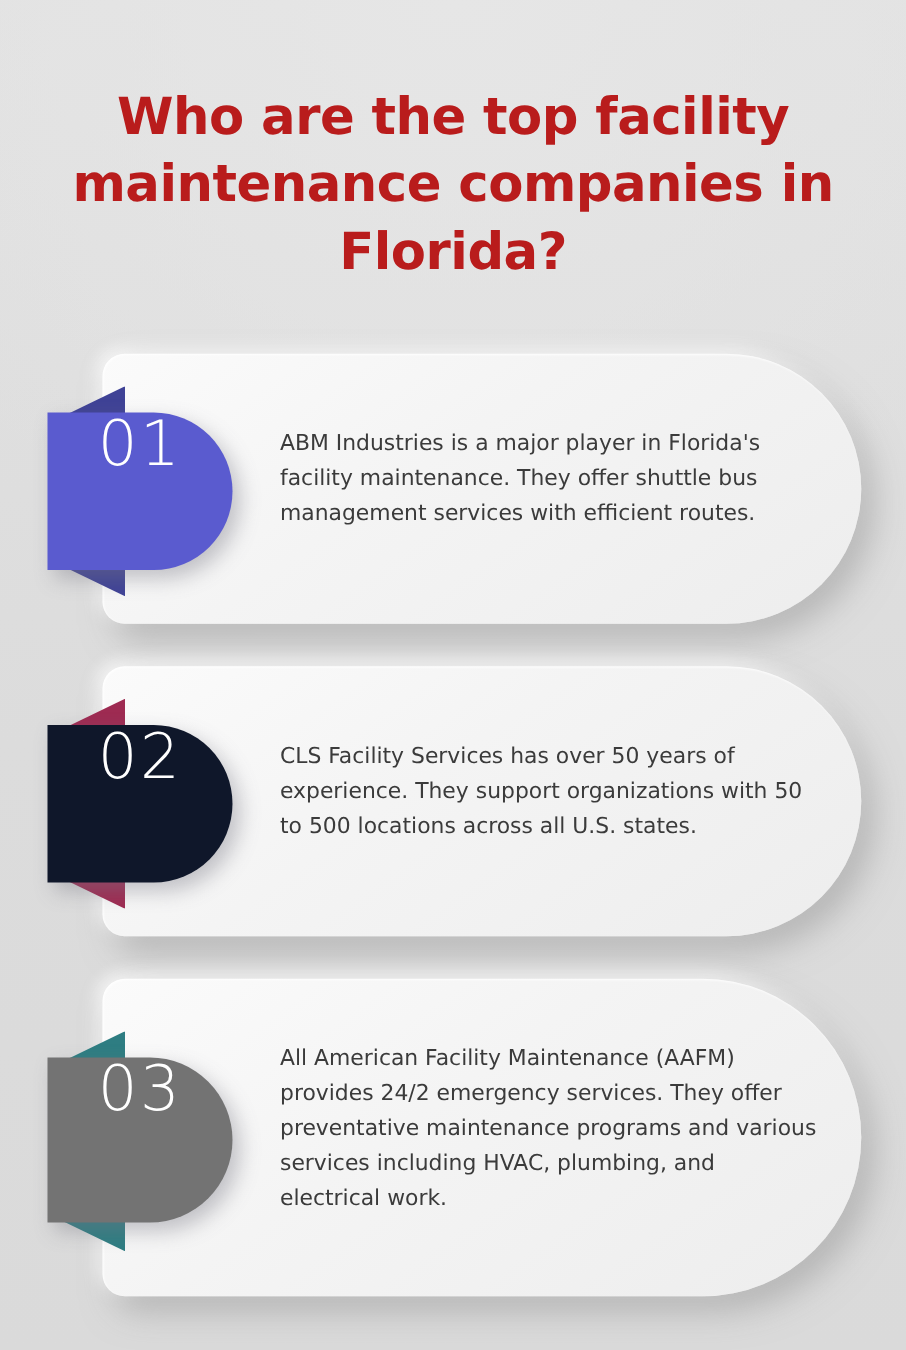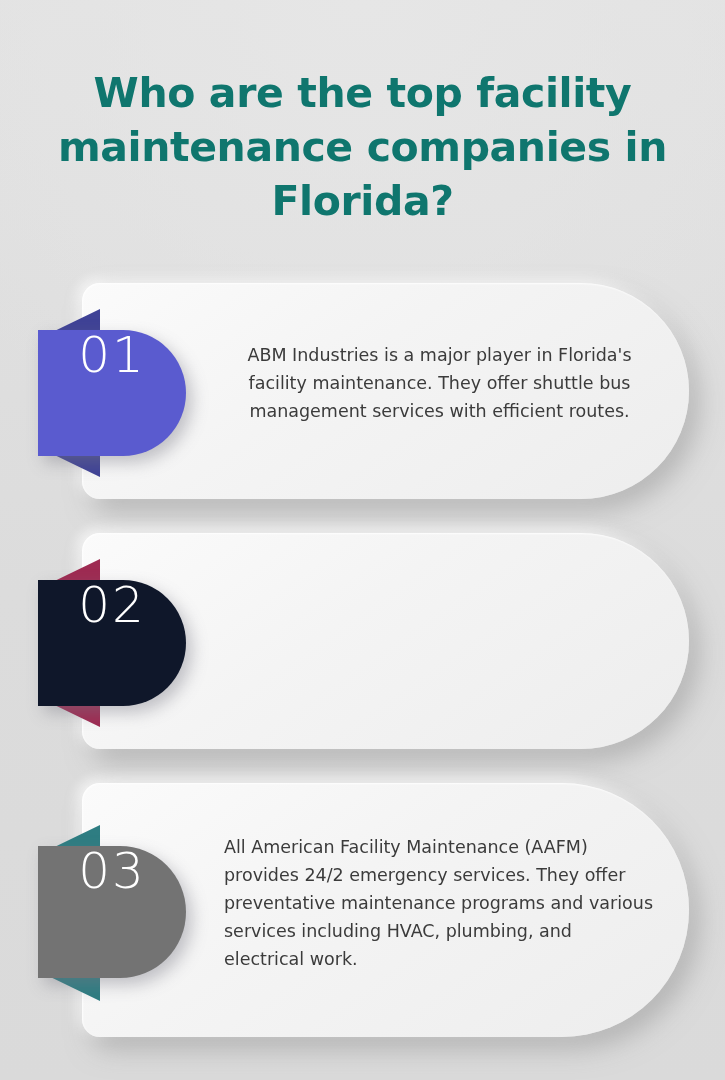--- a/index.html
+++ b/index.html
@@ -35,21 +35,21 @@
   .headline {
     position: absolute;
     left: 56px;
     top: 66px;
     width: 613px;
     text-align: center;
     font-size: 41px;
     line-height: 54px;
     font-weight: 700;
     letter-spacing: -0.4px;
-    color: #0f766e;
+    color: #b91c1c;
   }
 
   
   .card-row {
     position: absolute;
     left: 0;
     width: 725px;
   }
   .card-row.r1 { top: 283px;  height: 216px; }
   .card-row.r2 { top: 533px;  height: 216px; }
@@ -123,21 +123,21 @@
   
   .body-text {
     position: absolute;
     left: 224px;
     right: 70px;
     color: #3b3b3b;
     font-size: 17.5px;
     line-height: 28px;
     font-weight: 400;
   }
-  .r1 .body-text { top: 58px; text-align: center; }
+  .r1 .body-text { top: 58px; }
   .r2 .body-text { top: 58px; }
   .r3 .body-text { top: 50px; }
 </style>
 </head>
 <body style="background: rgb(222, 222, 222);">
 
 <div class="bg-wash"></div>
 
 <div class="page">
 
@@ -157,20 +157,21 @@
 
   <div class="card-row r2">
     <div class="panel"></div>
     <div class="ribbon">
       <div class="fold top" style="background: rgb(158, 43, 82);"></div>
       <div class="fold bottom" style="background: rgb(158, 43, 82);"></div>
     </div>
     <div class="badge" style="background: #0f172a;">
       <span class="badge-num">02</span>
     </div>
+    <p class="body-text">CLS Facility Services has over 50 years of experience. They support organizations with 50 to 500 locations across all U.S. states.</p>
   </div>
 
   <div class="card-row r3">
     <div class="panel"></div>
     <div class="ribbon">
       <div class="fold top" style="background: rgb(46, 125, 130);"></div>
       <div class="fold bottom" style="background: rgb(46, 125, 130);"></div>
     </div>
     <div class="badge" style="background: #737373;">
       <span class="badge-num">03</span>

